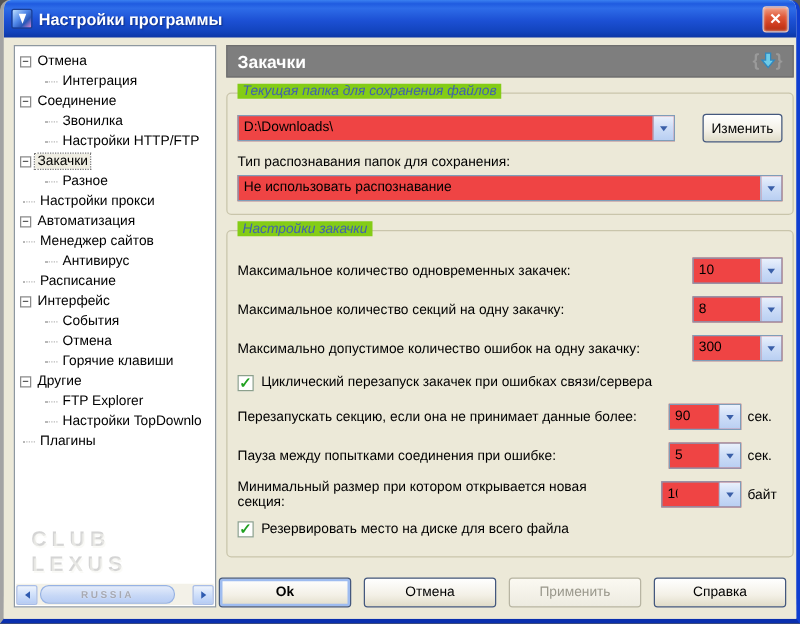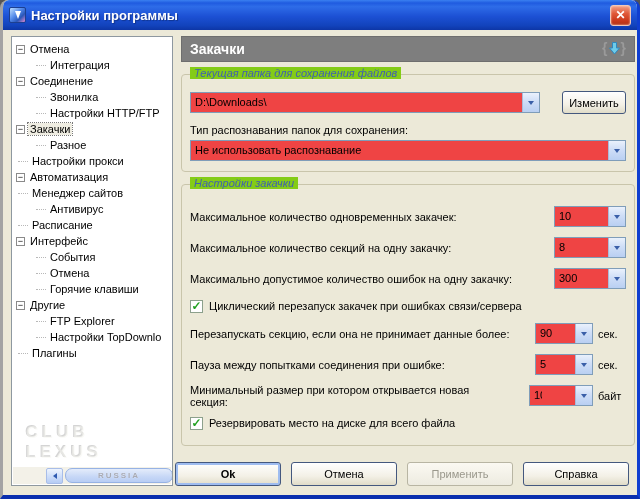--- a/index.html
+++ b/index.html
@@ -25,21 +25,21 @@
     border:1px solid #8e98a0;overflow:hidden;padding-top:4px;}
   .trow{height:16px;display:flex;align-items:center;white-space:nowrap;font-size:11px;cursor:default;}
   .exp{width:9px;height:9px;border:1px solid #8a8a8a;background:#fff;color:#000;
     font-size:9px;line-height:7px;text-align:center;margin:0 3px 0 4px;flex:0 0 auto;}
   .conn{width:10px;border-top:1px dotted #b8b8b8;margin:0 2px 0 6px;flex:0 0 auto;}
   .conn.child{margin-left:24px;}
   .t-label{padding:0 2px;}
   .t-label.sel{background:#efede2;outline:1px dotted #7a7a7a;}
   
   .hscroll{position:absolute;left:1px;right:1px;bottom:1px;height:17px;background:#f3f1e8;
-    display:flex;align-items:center;padding-left:33px;}
+    display:flex;align-items:center;}
   .sb-btn{width:17px;height:16px;border:1px solid #a8bde8;border-radius:2px;flex:0 0 auto;
     background:linear-gradient(180deg,#eef4fd,#cfdffa 50%,#b6ccf4);display:flex;align-items:center;justify-content:center;cursor:pointer;}
   .tri-l{width:0;height:0;border-top:3.5px solid transparent;border-bottom:3.5px solid transparent;border-right:4px solid #2f5bb0;}
   .tri-r{width:0;height:0;border-top:3.5px solid transparent;border-bottom:3.5px solid transparent;border-left:4px solid #2f5bb0;}
   .sb-thumb{width:108px;height:15px;margin:0 2px;border:1px solid #96b2e4;border-radius:7px;
     background:linear-gradient(180deg,#e4ecfb,#c6d7f6 60%,#b8cdf4);position:relative;flex:0 0 auto;cursor:pointer;
     display:flex;align-items:center;justify-content:center;}
   .sb-space{flex:1;}
   .wm-russia{font-size:8px;font-weight:bold;letter-spacing:2px;color:rgba(130,130,140,0.65);
     text-shadow:0 0 1px rgba(255,255,255,0.8);}

